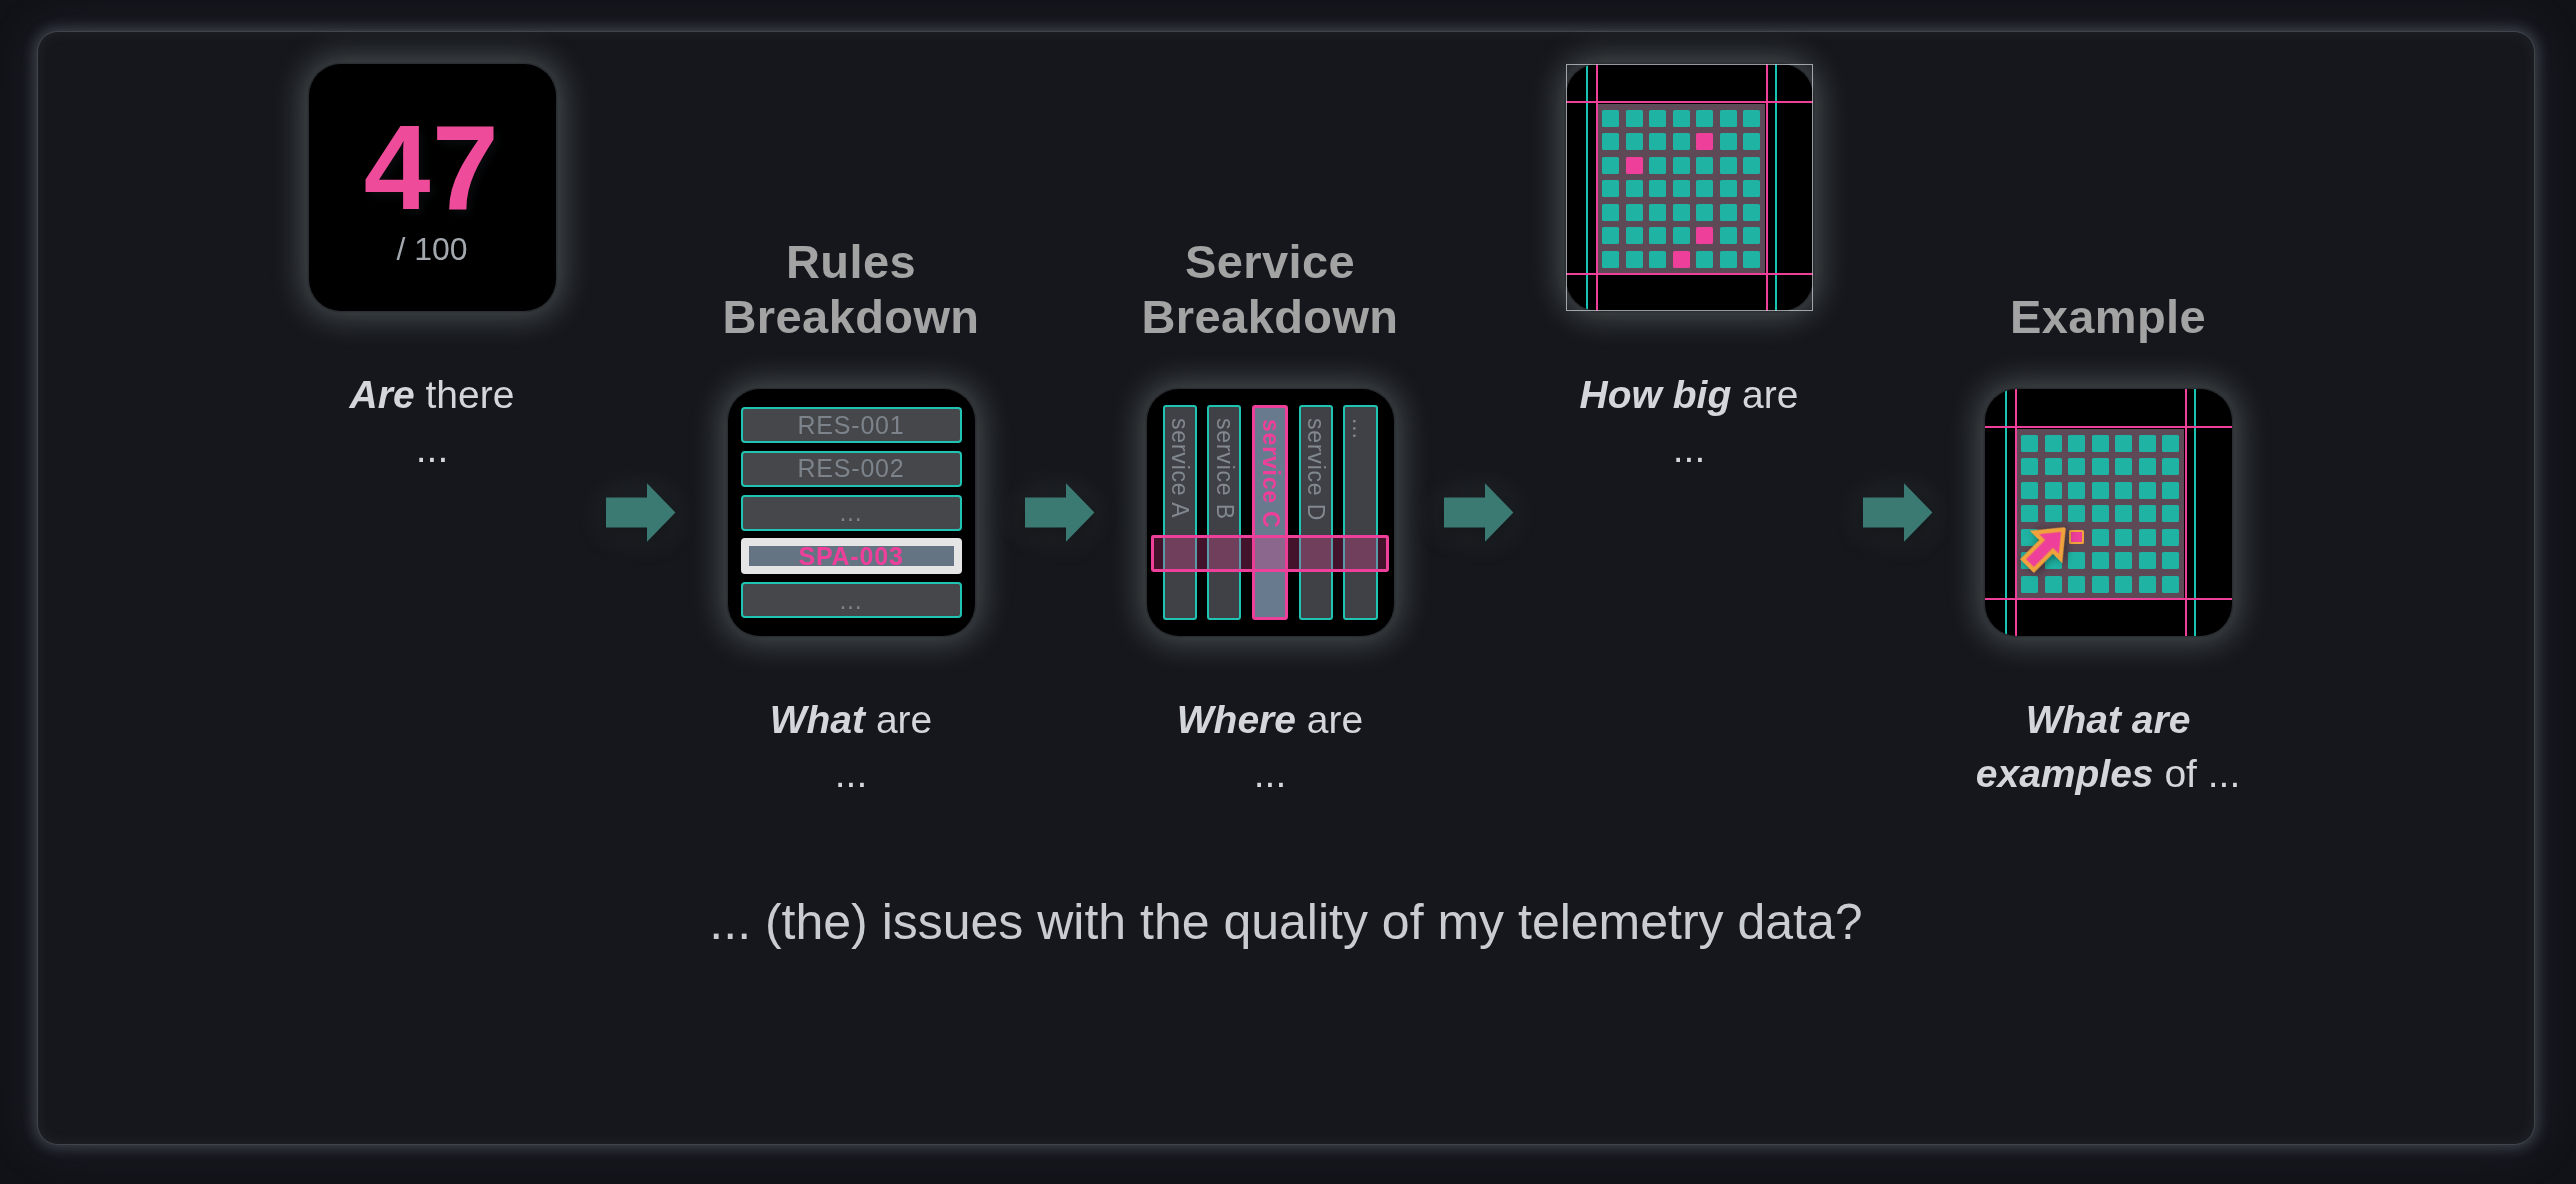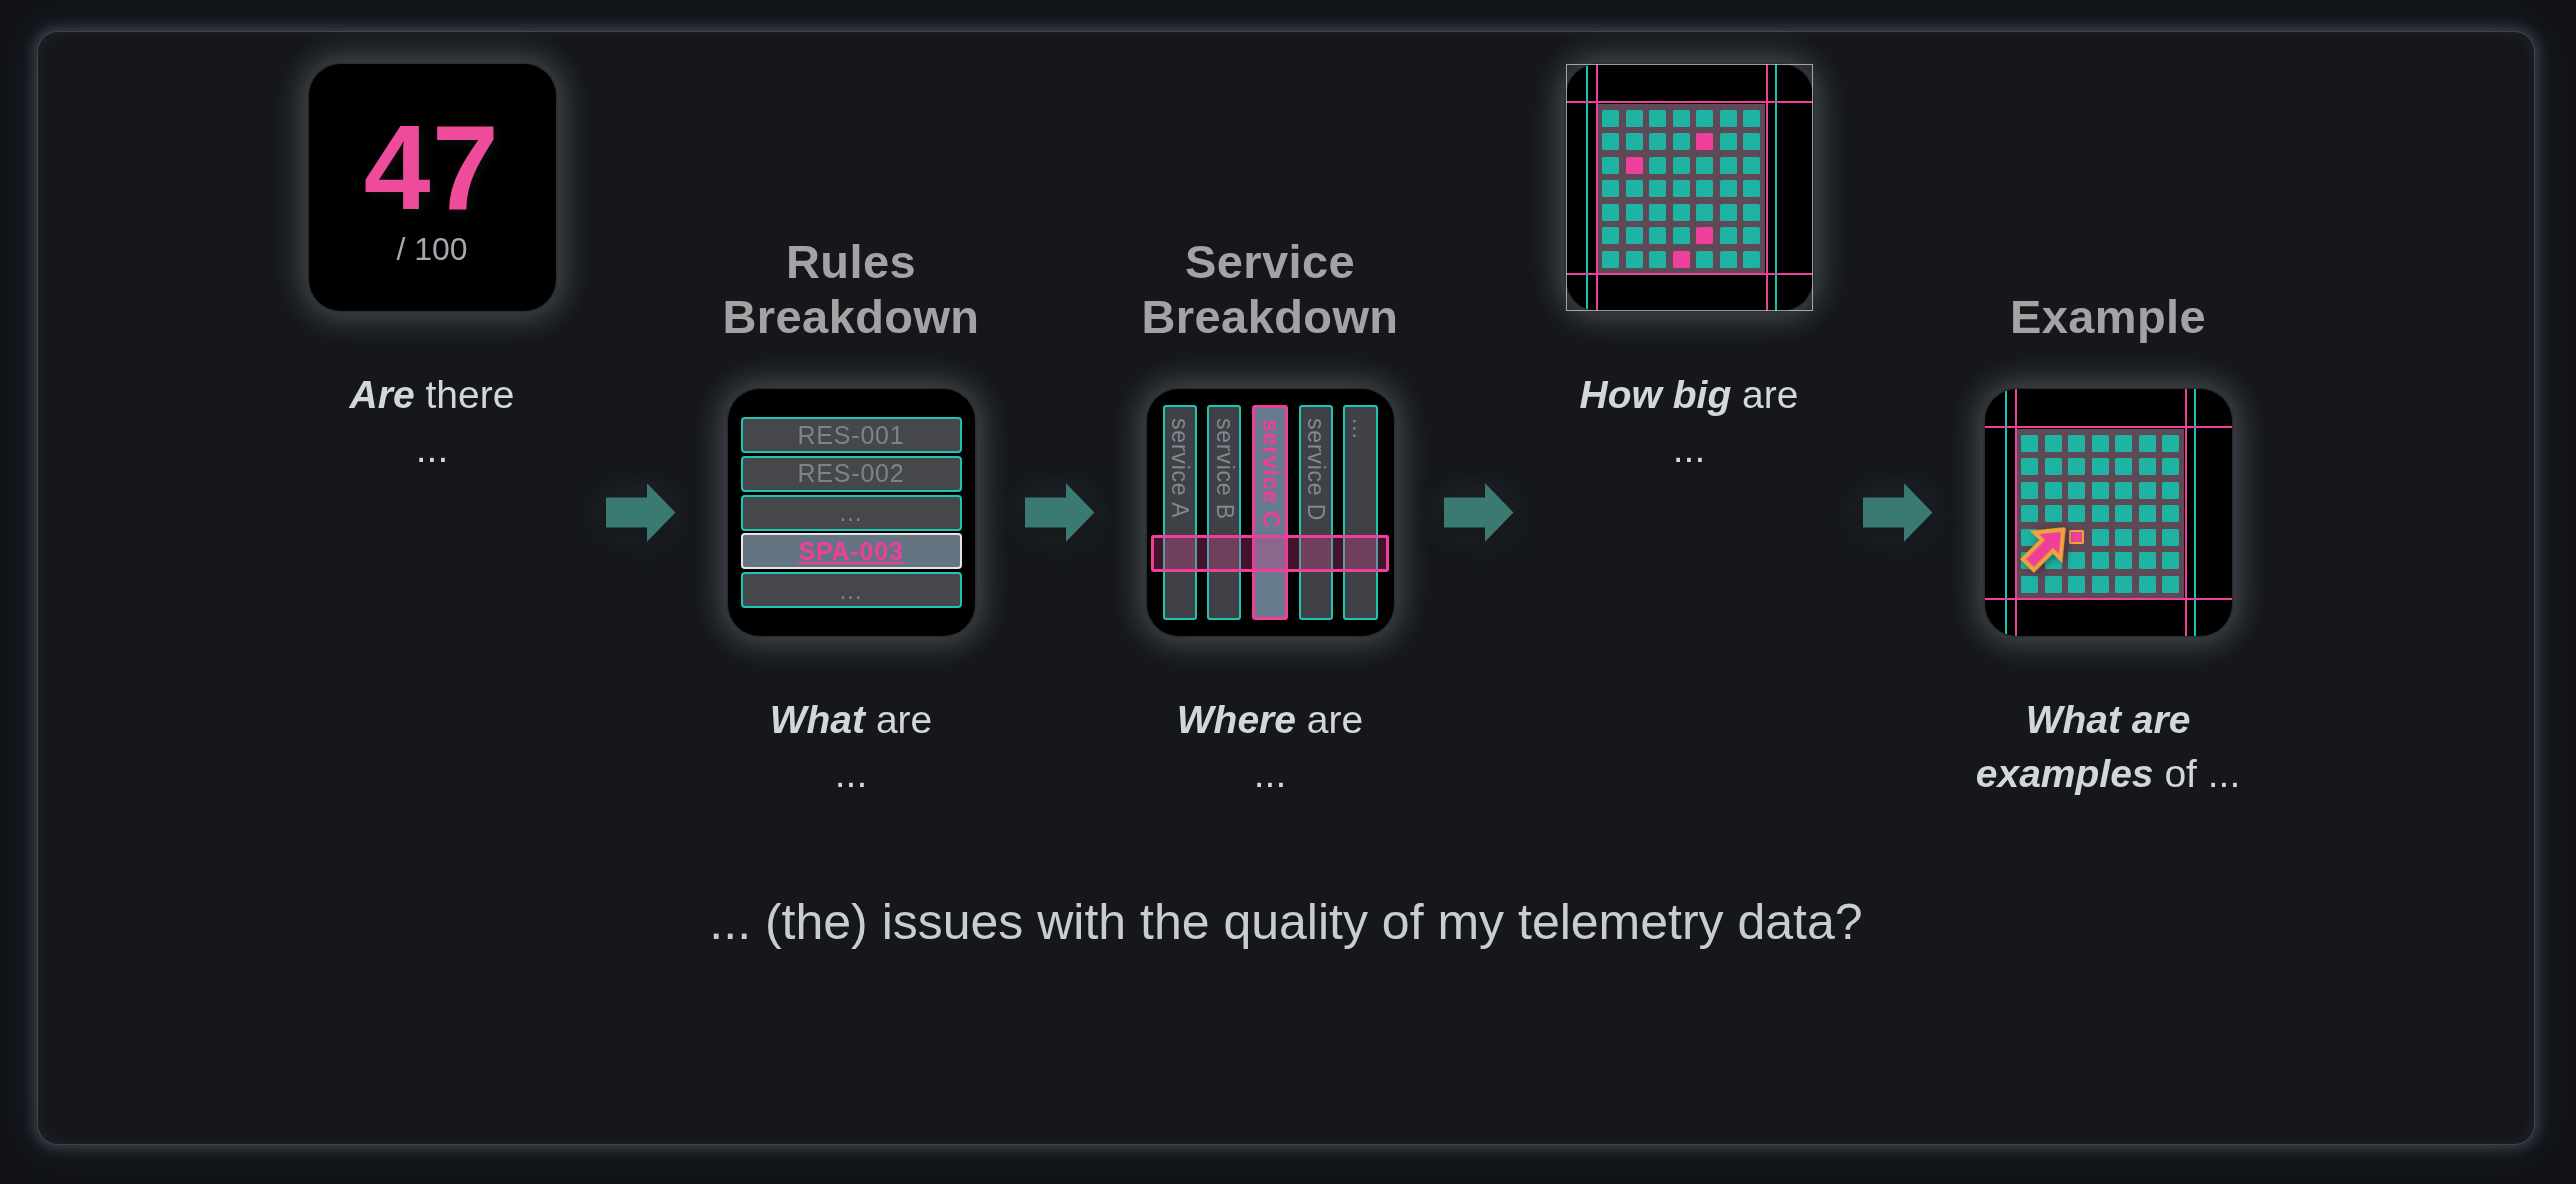--- a/index.html
+++ b/index.html
@@ -49,29 +49,29 @@
   
   .tile.score { display:flex; flex-direction:column; align-items:center; justify-content:center; }
   .score-value {
     font-size:120px; line-height:120px; font-weight:800; color:#ee4b9a;
     letter-spacing:1.6px; text-shadow:4px 4.9px 8px rgba(18,24,28,0.45);
   }
   .score-denom { font-size:32px; color:#a2a8ae; margin-top:3.2px; }
 
   
   .tile.rules {
-    padding:28px 13px; display:flex; flex-direction:column; justify-content:space-between;
+    padding:18px 13px; display:flex; flex-direction:column; justify-content:space-between;
   }
   .rule-row {
     height:36px; box-sizing:border-box; border:2.4px solid #1fc4b2; border-radius:4px;
     background:#45474b; display:flex; align-items:center; justify-content:center;
     color:#7d838b; font-size:25px; letter-spacing:0.8px;
   }
   .rule-row.hl {
-    border:2px solid #e5e5e5; background:#657483; color:#ee3f9a; font-weight:700;text-decoration:underline;
+    border:8px solid #e5e5e5; background:#657483; color:#ee3f9a; font-weight:700;
   }
 
   
   .svc-cols { position:absolute; inset:16px; display:flex; gap:10.6px; }
   .svc-col {
     flex:1; box-sizing:border-box; border:2.4px solid #1fc4b2; border-radius:3.2px;
     background:#3f4146; display:flex; justify-content:center; padding-top:11.4px;
   }
   .svc-label {
     writing-mode:vertical-rl; color:#82888f; font-size:23px; letter-spacing:0.8px;

